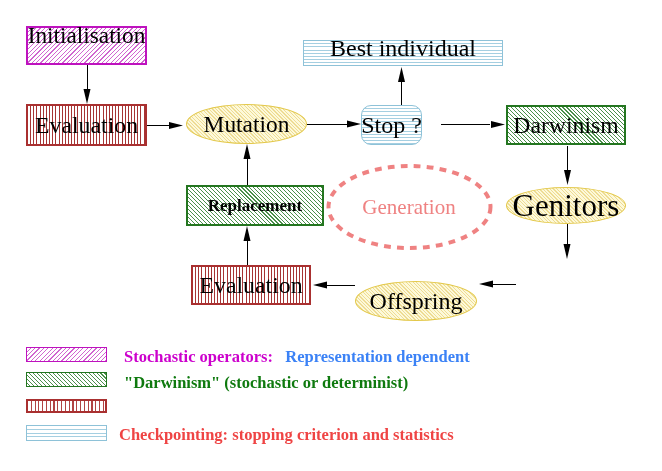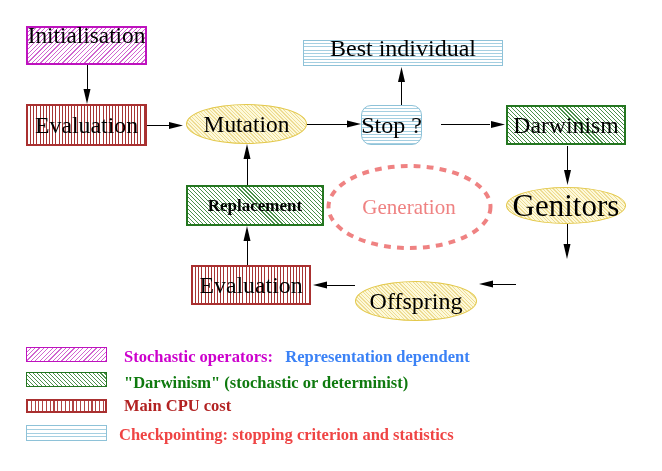--- a/index.html
+++ b/index.html
@@ -66,16 +66,15 @@
     </g>
   </svg>
 
   <div class="box mag" style="left:26px;top:347px;width:81px;height:15px;border-width:1px;"></div>
   <div class="box grn" style="left:26px;top:372px;width:81px;height:15px;border-width:1px;"></div>
   <div class="box red" style="left:26px;top:399px;width:81px;height:14px;border-width:2px;background:repeating-linear-gradient(90deg,#ffffff 0px,#ffffff 2.7px,#b14444 2.7px,#b14444 3.8px);"></div>
   <div class="box cyn" style="left:26px;top:425px;width:81px;height:16px;background:repeating-linear-gradient(180deg,#ffffff 0px,#ffffff 2.8px,#a5cfe1 2.8px,#a5cfe1 3.8px);"></div>
 
   <div class="leg" style="left:124px;top:347px;color:#cc00cc;">Stochastic operators:&nbsp;&nbsp; <span style="color:#3b82f6;">Representation dependent</span></div>
   <div class="leg" style="left:124px;top:373px;color:#0f7a0f;">"Darwinism" (stochastic or determinist)</div>
-  <div class="leg" style="left:124px;top:396px;color:#b22222;">Main CPU cost</div>
   <div class="leg" style="left:119px;top:425px;color:#ef4444;">Checkpointing: stopping criterion and statistics</div>
 
 </div>
 
 </body></html>

